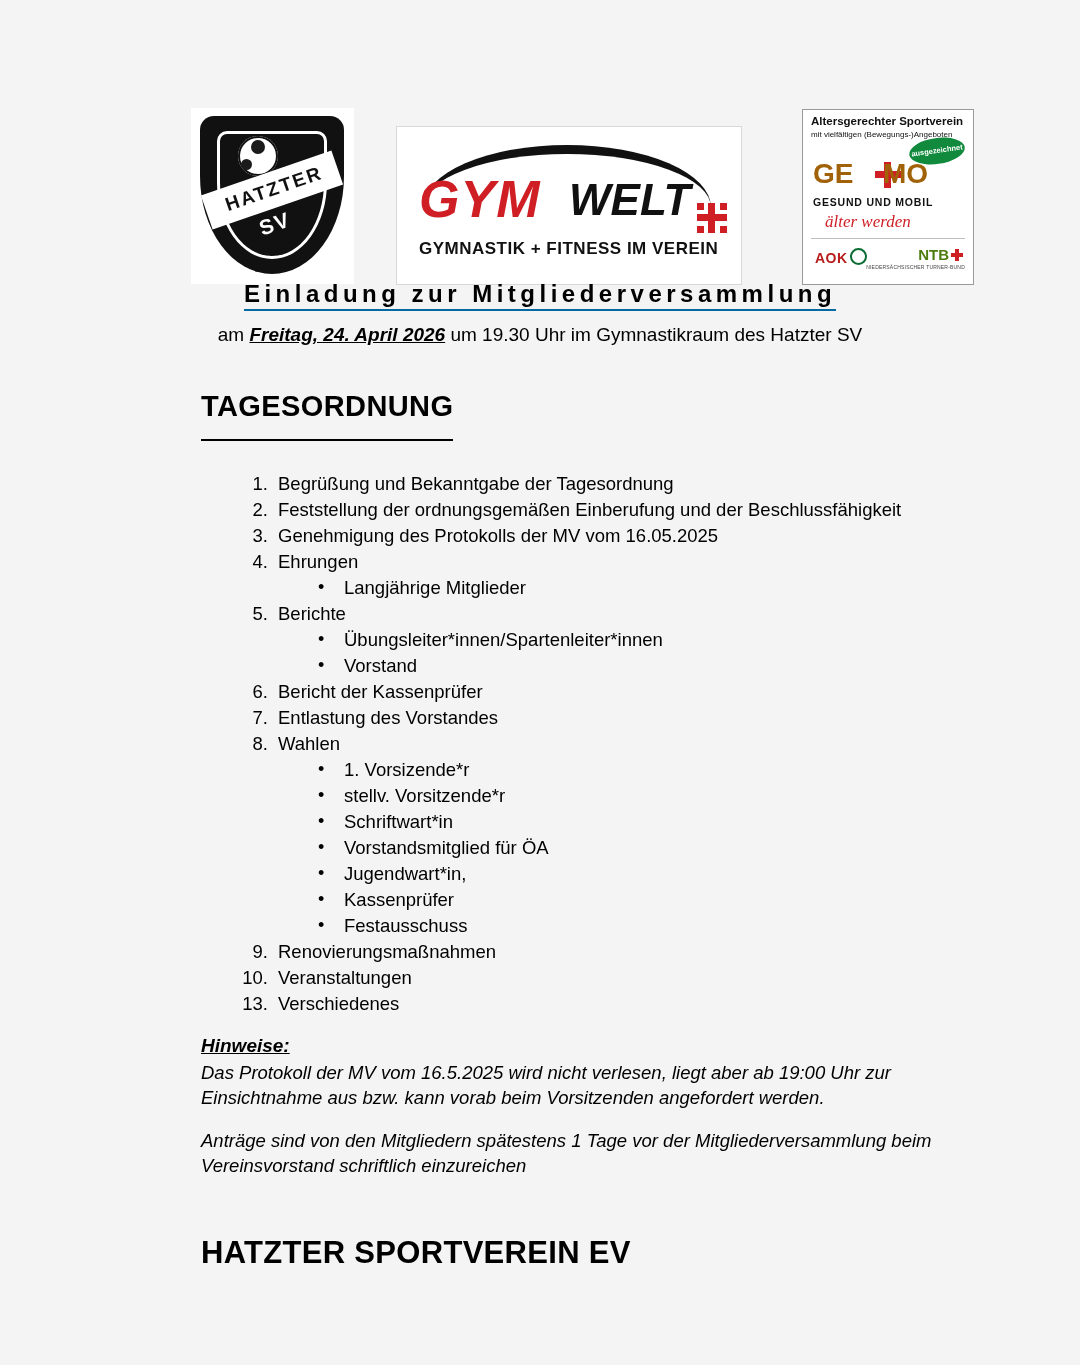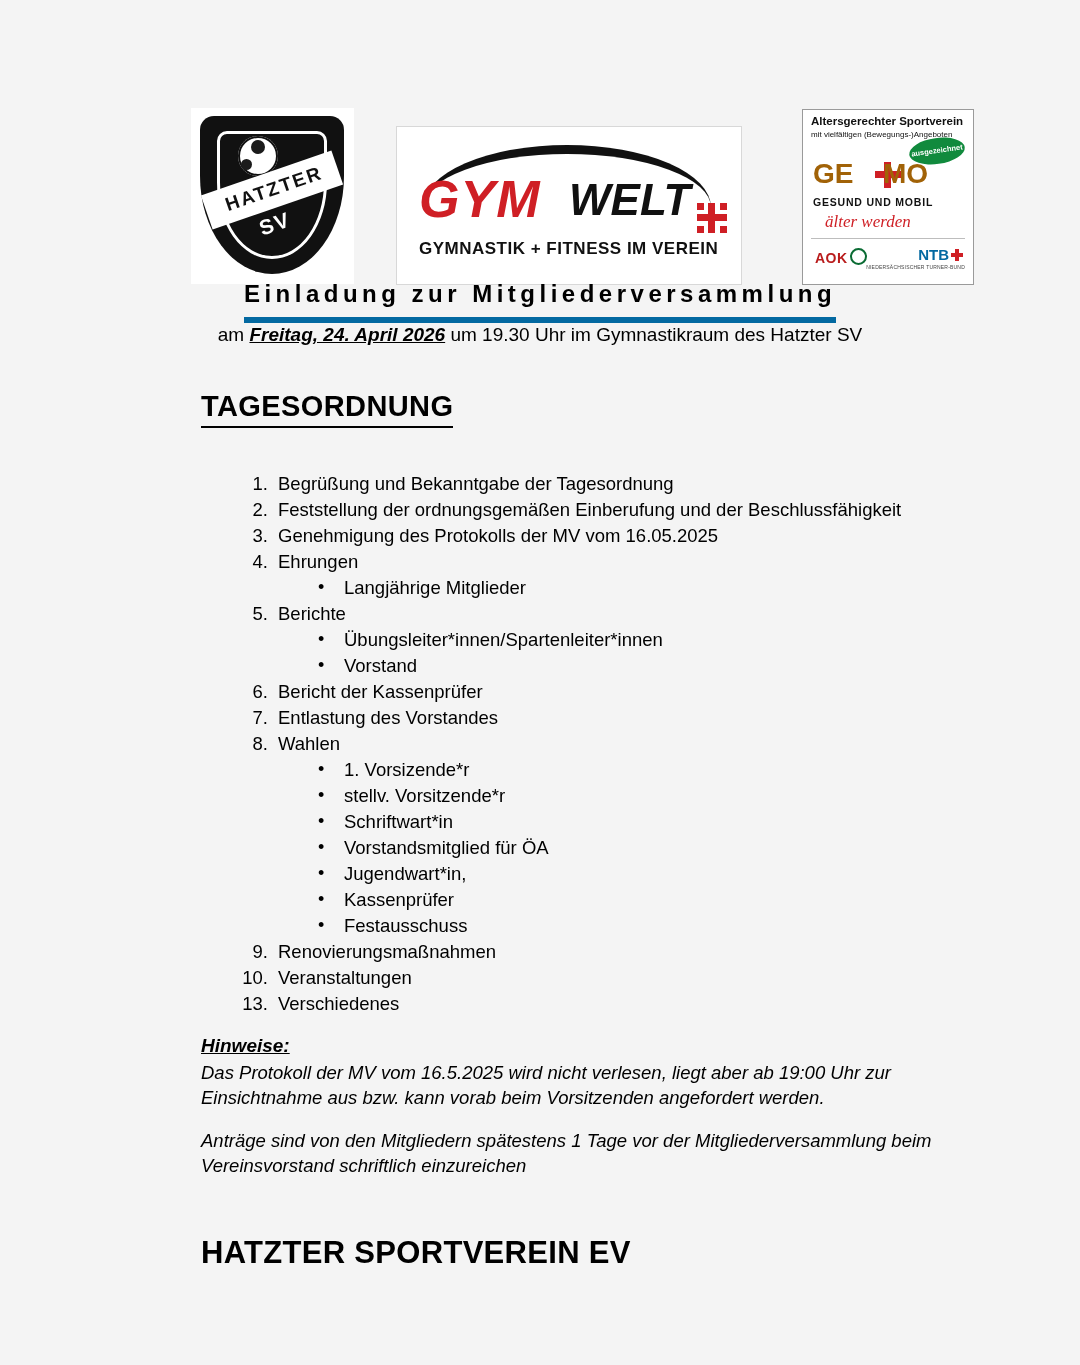--- a/index.html
+++ b/index.html
@@ -276,21 +276,21 @@
     border-radius: 50%;
     border: 2px solid #0a6b33;
     vertical-align: -2px;
     margin-left: 2px;
   }
   .gemo-ntb {
     position: absolute;
     right: 10px; top: 136px;
     font-size: 15px;
     font-weight: bold;
-    color: #0369a1;
+    color: #4d7c0f;
   }
   .gemo-ntb .nmark {
     display: inline-block;
     width: 12px; height: 12px;
     background:
       linear-gradient(#cf1f25,#cf1f25) center/4px 12px no-repeat,
       linear-gradient(#cf1f25,#cf1f25) center/12px 4px no-repeat;
     vertical-align: -1px;
     margin-left: 2px;
   }
@@ -307,22 +307,22 @@
     position: absolute;
     top: 280px;
     left: 0;
     width: 1080px;
     text-align: center;
     font-size: 24px;
     font-weight: bold;
     letter-spacing: 4.5px;
   }
   .invite-title span {
-    border-bottom: 6px solid #0369a1;
-    padding-bottom: 10px;
+    border-bottom: 2px solid #0369a1;
+    padding-bottom: 2px;
   }
   .invite-sub {
     position: absolute;
     top: 324px;
     left: 0;
     width: 1080px;
     text-align: center;
     font-size: 19px;
   }
   .invite-sub .date {
@@ -332,21 +332,21 @@
   }
 
   .agenda-heading {
     position: absolute;
     top: 390px;
     left: 201px;
     font-size: 29px;
     font-weight: bold;
     letter-spacing: 0.4px;
     border-bottom: 2px solid #000;
-    padding-bottom: 3px;
+    padding-bottom: 16px;
   }
 
   
   .agenda {
     position: absolute;
     top: 471px;
     left: 236px;
     width: 800px;
     font-size: 18.5px;
     line-height: 26px;

